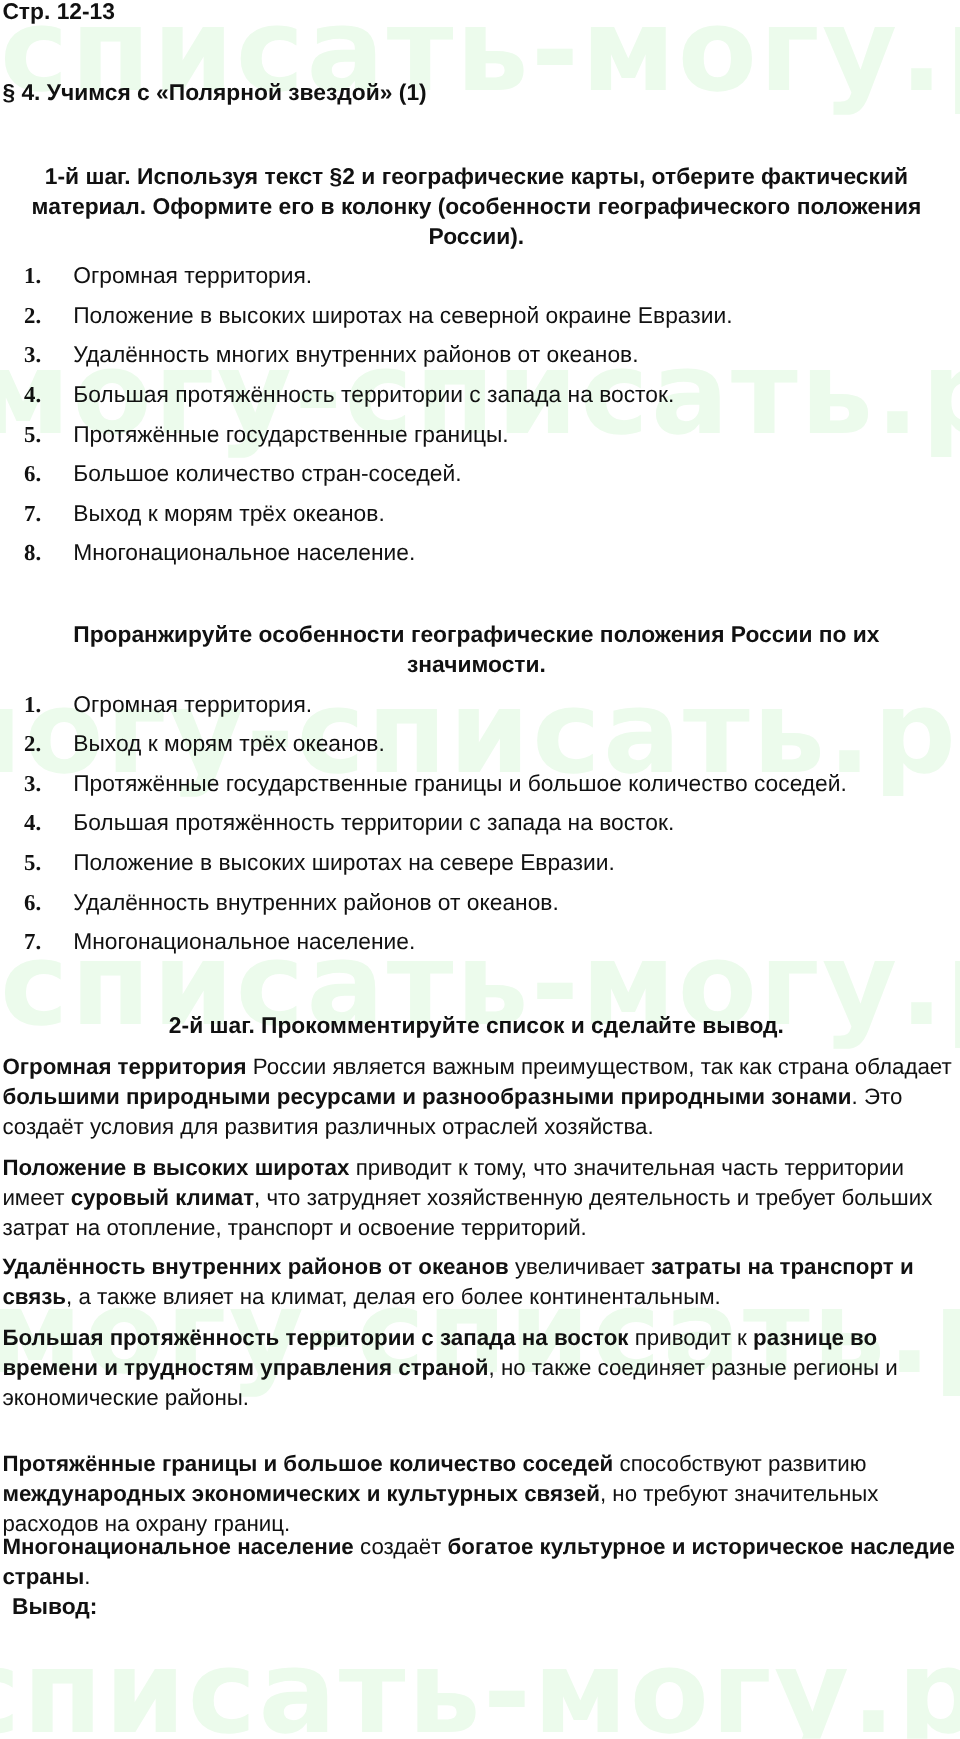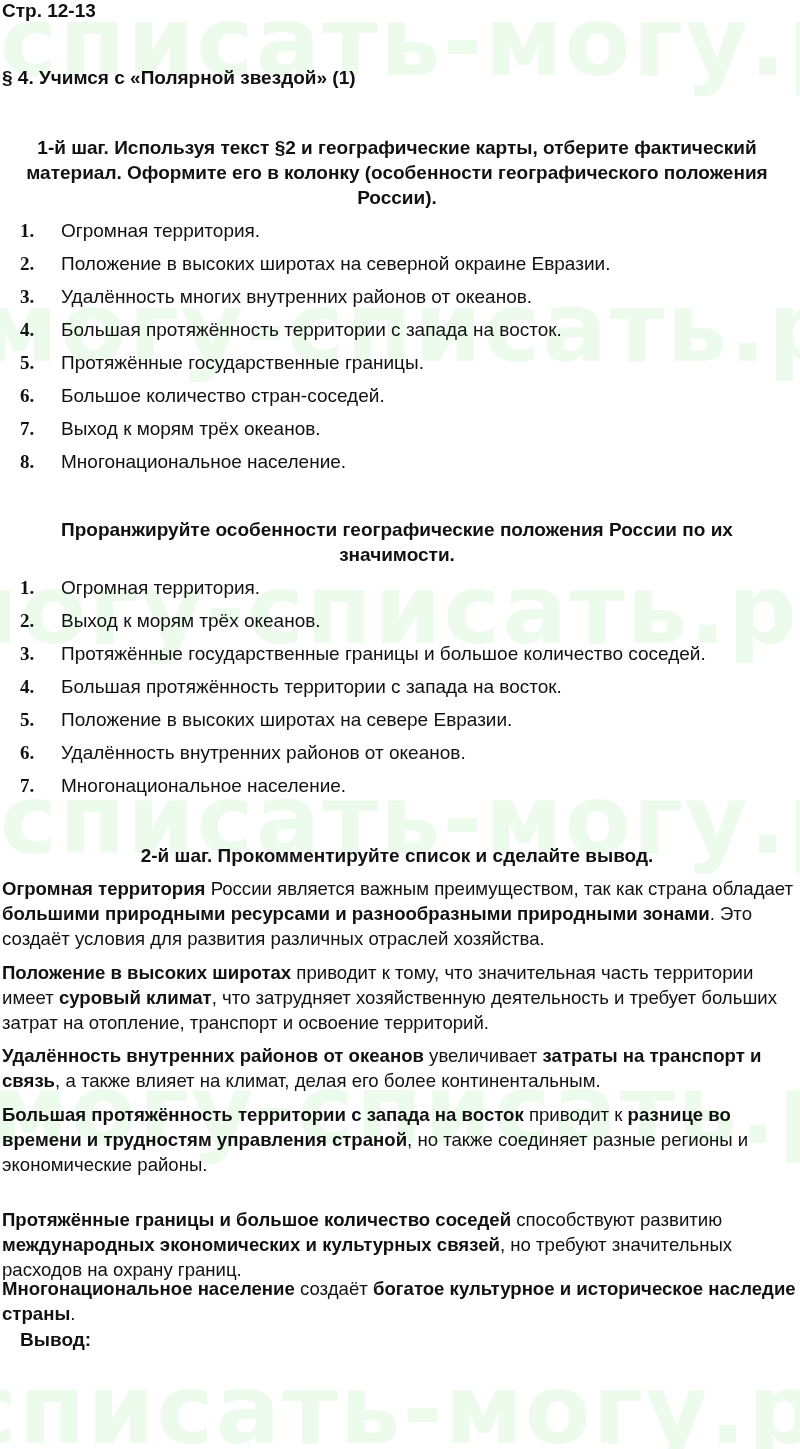--- a/index.html
+++ b/index.html
@@ -17,21 +17,21 @@
   .content { position: absolute; left: 0; top: 0; width: 800px; z-index: 1; }
   .page-ref { position: absolute; left: 2px; top: 0px; font-size: 19px; font-weight: bold; line-height: 22px; text-align: center; }
   .section-title { position: absolute; left: 2px; top: 66px; font-size: 19px; font-weight: bold; line-height: 24px; }
   .task { position: absolute; left: 2px; width: 790px; font-size: 19px; font-weight: bold; line-height: 25px; text-align: center; }
   .list { position: absolute; left: 0; margin: 0; padding: 0; list-style: none; }
   .list li { height: 33px; line-height: 33px; font-size: 19px; position: relative; white-space: nowrap; }
   .num { position: absolute; left: 20px; font-family: "Liberation Serif", serif; font-weight: bold; font-size: 19px; }
   .item-text { position: absolute; left: 61px; }
   .para { position: absolute; left: 2px; width: 796px; font-size: 18.6px; line-height: 25px; }
   .para b { font-weight: bold; }
-  .conclusion-label { position: absolute; left: 20px; top: 1328px; font-size: 19px; font-weight: bold; line-height: 24px; }
+  .conclusion-label { position: absolute; left: 10px; top: 1328px; font-size: 19px; font-weight: bold; line-height: 24px; }
 </style>
 </head>
 <body>
 
 <div class="wm-layer">
   <div class="wm" style="top:-8px;">списать-могу.рф</div>
   <div class="wm" style="top:278px;left:-20px;">могу-списать.рф</div>
   <div class="wm" style="top:560px;left:-60px;">могу-списать.рф</div>
   <div class="wm" style="top:770px;">списать-могу.рф</div>
   <div class="wm" style="top:1060px;left:-10px;">могу-списать.рф</div>

